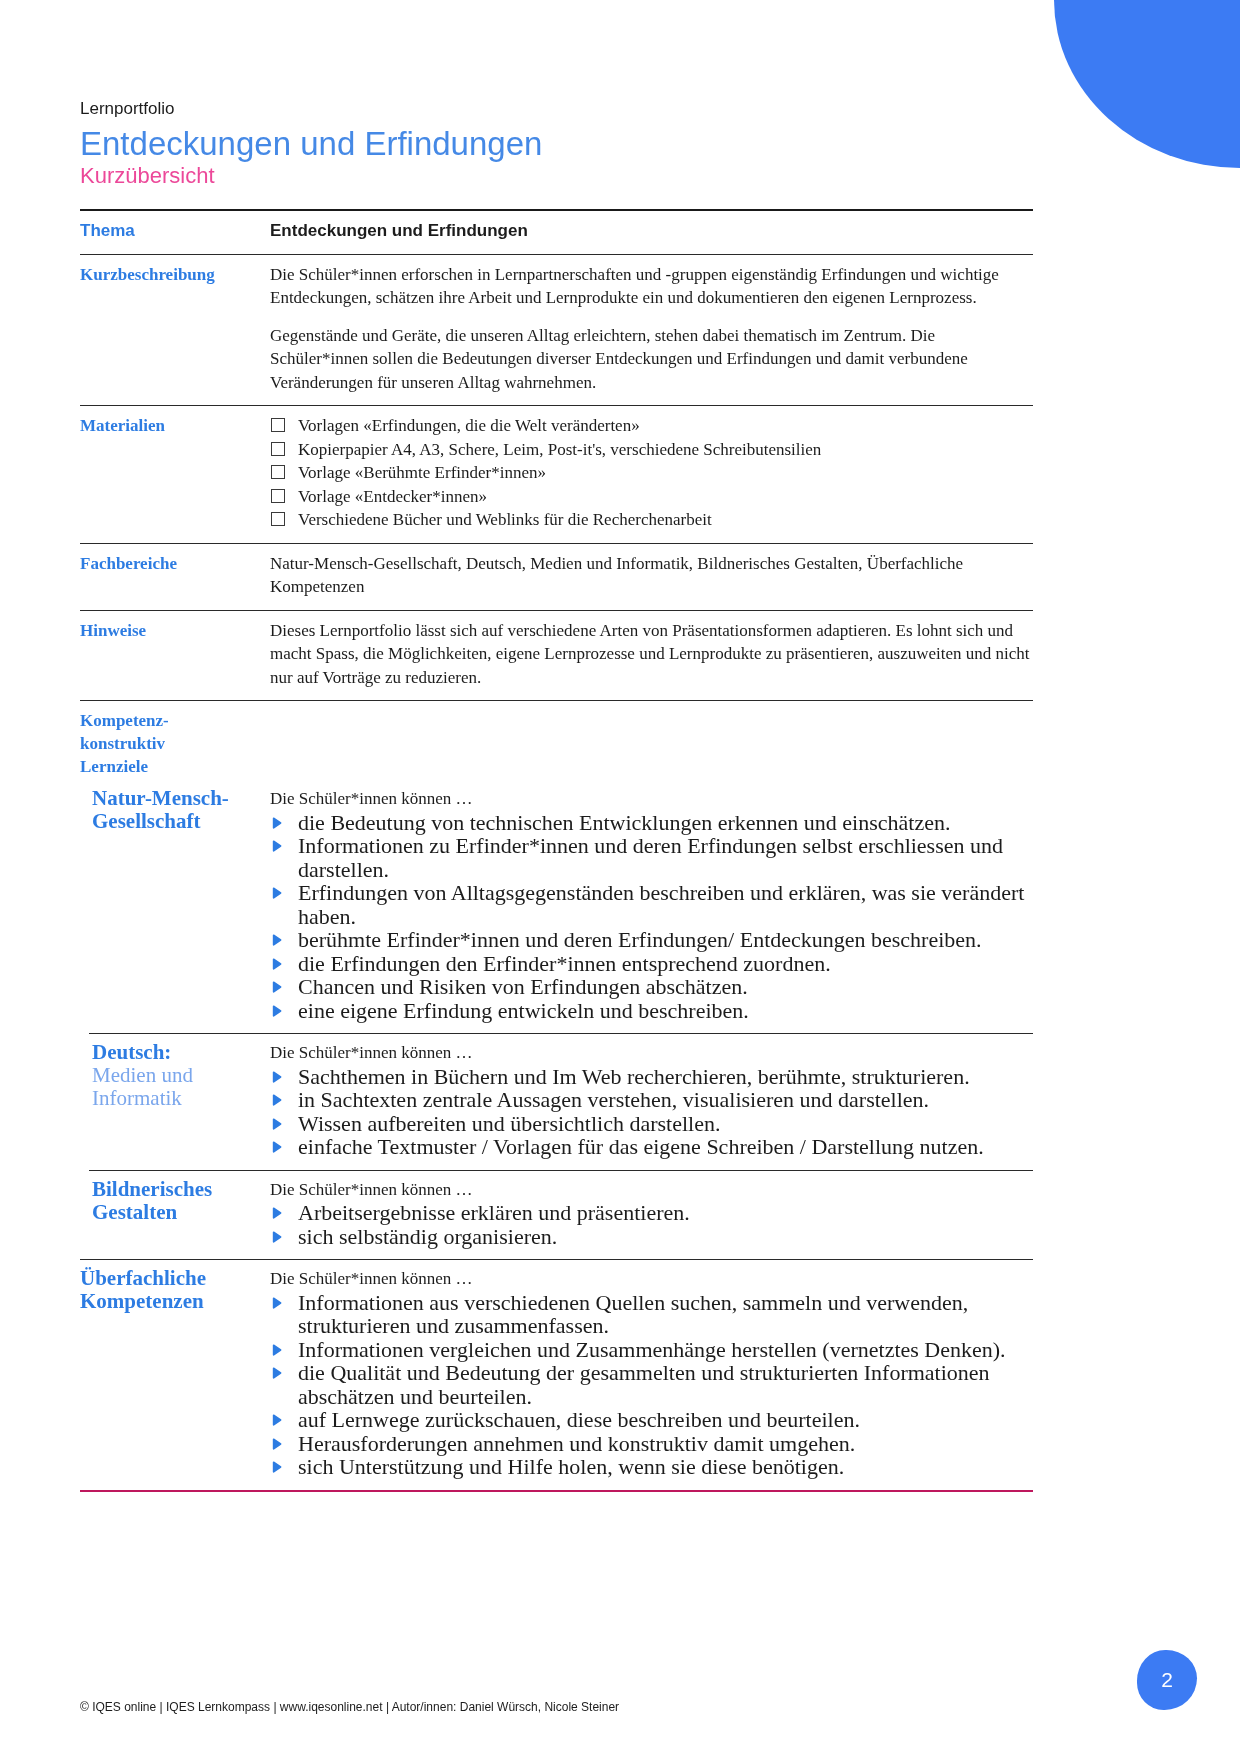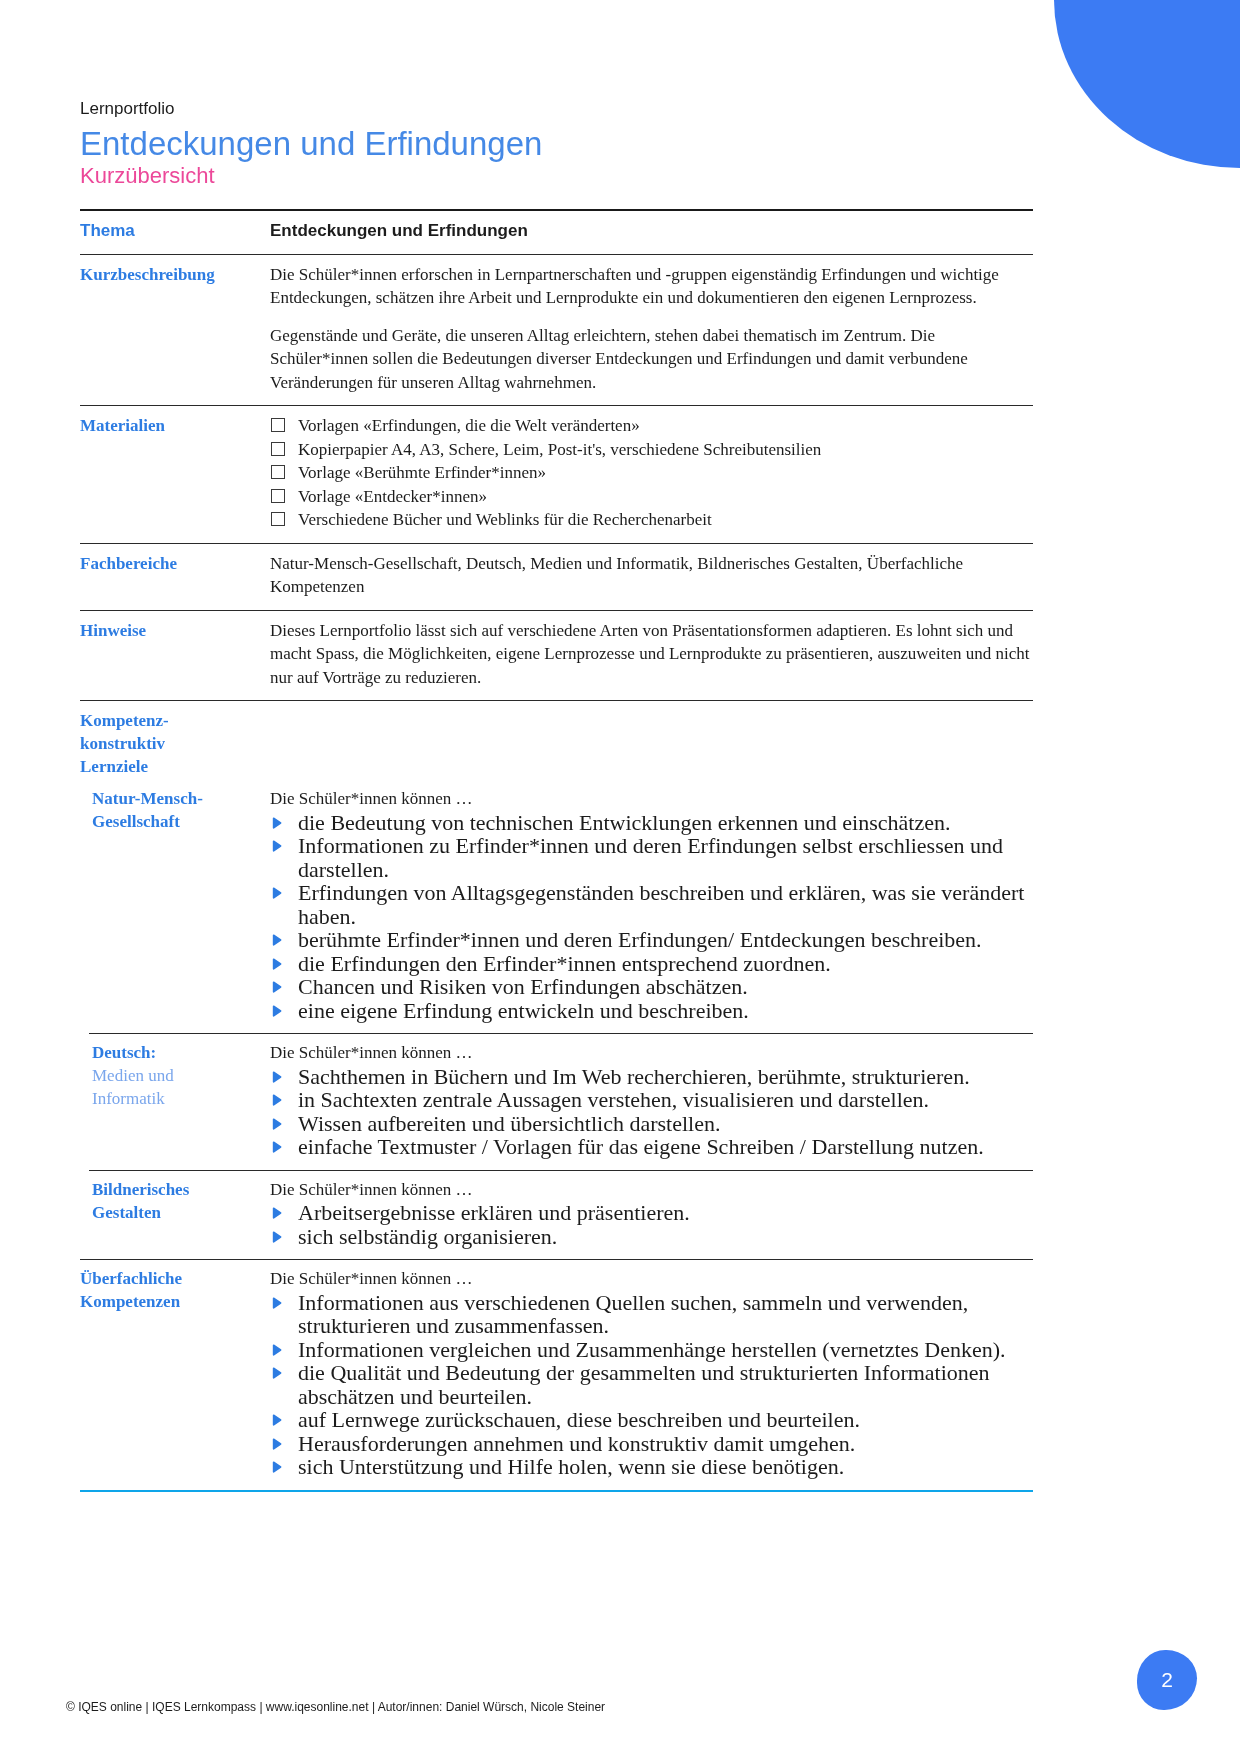--- a/index.html
+++ b/index.html
@@ -29,21 +29,21 @@
     margin-top:5px;
     font-size:33px;line-height:38px;font-weight:400;color:#4589e6;
   }
   .section-heading{
     font-size:22px;line-height:25px;font-weight:400;color:#ec4899;
   }
   
   .overview{
     margin-top:21px;
     border-top:2px solid #1a1a1a;
-    border-bottom:2px solid #0ea5e9;
+    border-bottom:2px solid #be185d;
   }
   .row{
     display:grid;
     grid-template-columns:190px 1fr;
     padding:8px 0 11px 0;
   }
   .row + .row, .goal-section{border-top:1px solid #2a2a2a;font-family:Liberation Serif, serif;}
   .row-label{
     color:#2d7ce2;font-weight:700;font-size:17px;line-height:23px;
     padding-right:10px;
@@ -66,29 +66,29 @@
   .goal-section{border-top:0;padding:0;}
   .goal-section .sep{display:none;height:1px;background:#2a2a2a;}
   .goal-section.has-sep .sep{display:block;}
   .goal-section.indent .sep{margin-left:9px;}
   .goal-grid{
     display:grid;grid-template-columns:190px 1fr;
     padding:7px 0 11px 0;
   }
   .goal-label{padding-right:10px;}
   .goal-section.indent .goal-label{padding-left:12px;}
-  .goal-label-line{color:#2d7ce2;font-weight:700;font-size:17px;line-height:23px;}
+  .goal-label-line{color:#2d7ce2;font-weight:700;font-size:21px;line-height:23px;}
   .goal-label-line.muted{color:#7aa6ec;font-weight:400;}
   .goal-intro{font-size:17px;line-height:23.5px;}
   .bullet{display:flex;align-items:flex-start;font-size:22px;line-height:23.5px;}
   .tri{flex:0 0 auto;width:10px;height:12px;margin:6px 16px 0 2px;}
   .bullet-text{flex:1;}
   
   .footer-text{
-    position:absolute;left:66px;top:1700px;
+    position:absolute;left:80px;top:1700px;
     font-size:12px;line-height:15px;color:#1c1c1c;text-align:center;
   }
   .page-badge{
     position:absolute;top:1650px;right:43px;
     width:60px;height:60px;
     background:#3c7bf3;color:#ffffff;
     display:flex;align-items:center;justify-content:center;
     font-size:21px;
     border-radius:48% 52% 55% 45% / 52% 48% 54% 46%;
   }

